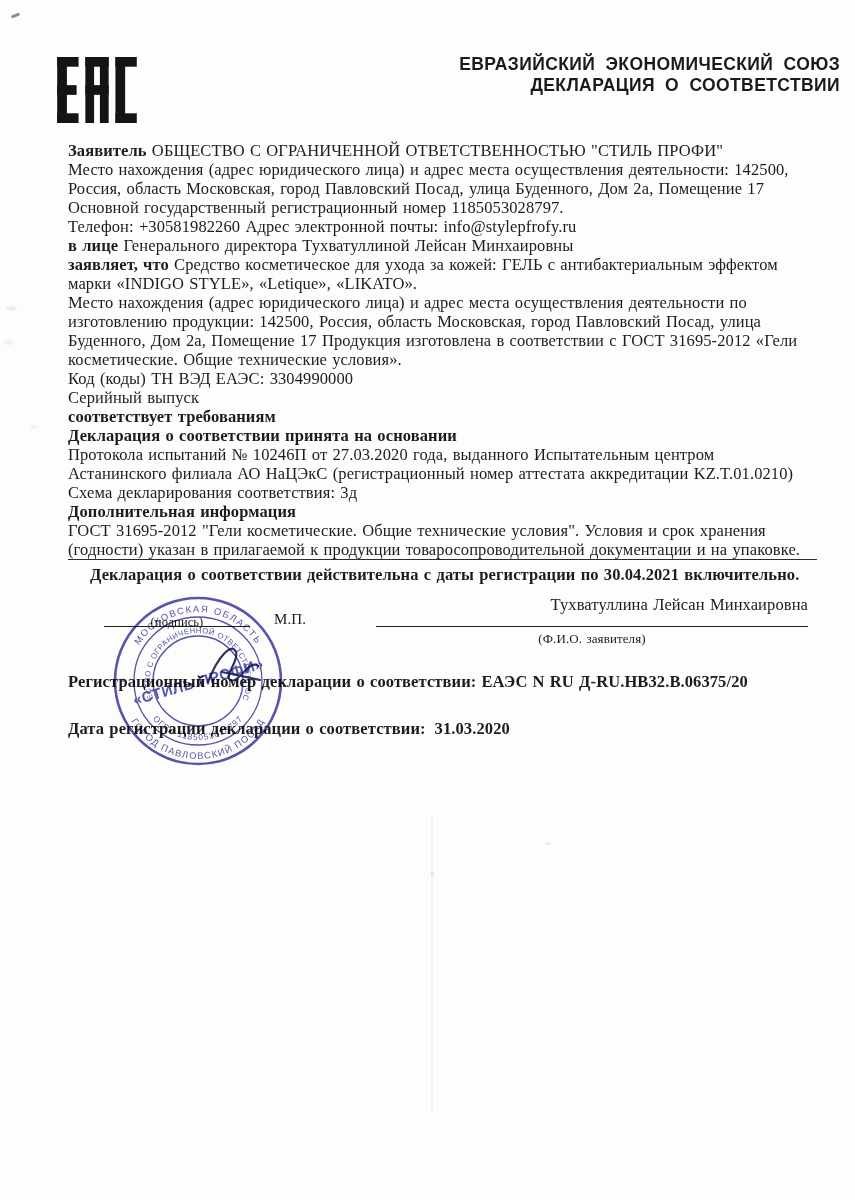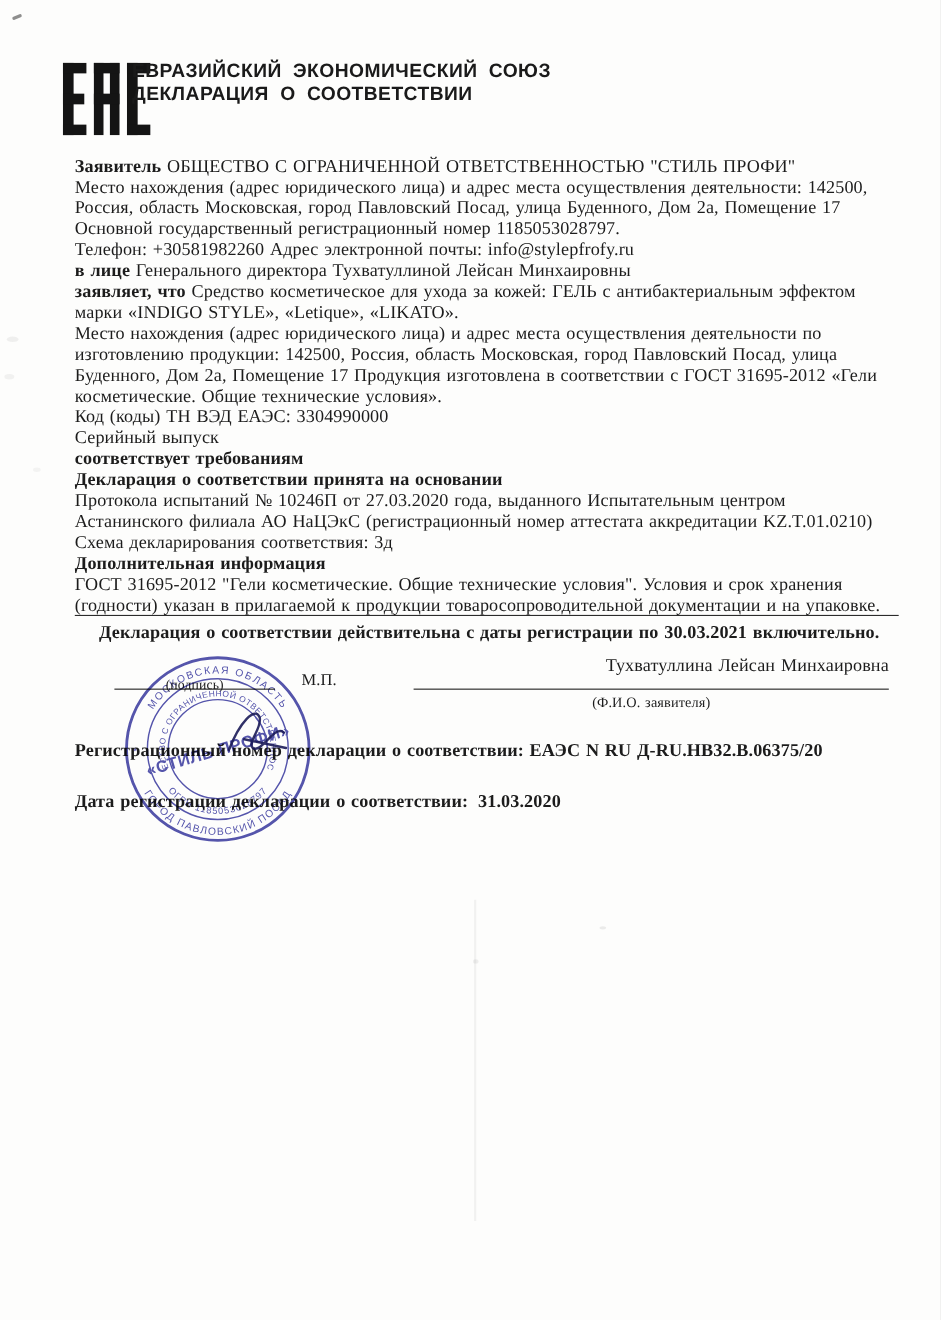--- a/index.html
+++ b/index.html
@@ -9,21 +9,21 @@
     width:855px; height:1200px;
     background:#fdfdfc;
     overflow:hidden;
     font-family:"Liberation Serif", serif;
     color:#1c1c1c;
   }
   
   .eac-logo { position:absolute; left:57px; top:57px; }
   .doc-title {
     position:absolute; left:120px; right:15px; top:54px;
-    text-align:left;
+    text-align:right;
     font-family:"Liberation Sans", sans-serif;
     font-weight:bold; font-size:17.5px; line-height:21px;
     letter-spacing:0.4px; word-spacing:5px; color:#1a1a1a;
   }
   
   .doc-body {
     position:absolute; left:68px; top:141px; width:749px;
     font-size:16.5px; line-height:19px;
     letter-spacing:0.1px; word-spacing:1px;
   }
@@ -137,21 +137,21 @@
     <p>Место нахождения (адрес юридического лица) и адрес места осуществления деятельности по изготовлению продукции: 142500, Россия, область Московская, город Павловский Посад, улица Буденного, Дом 2а, Помещение 17 Продукция изготовлена в соответствии с ГОСТ 31695-2012 «Гели косметические. Общие технические условия».</p>
     <p>Код (коды) ТН ВЭД ЕАЭС: 3304990000</p>
     <p>Серийный выпуск</p>
     <p class="bold-line">соответствует требованиям</p>
     <p class="bold-line">Декларация о соответствии принята на основании</p>
     <p>Протокола испытаний № 10246П от 27.03.2020 года, выданного Испытательным центром Астанинского филиала АО НаЦЭкС (регистрационный номер аттестата аккредитации KZ.T.01.0210)</p>
     <p>Схема декларирования соответствия: 3д</p>
     <p class="bold-line">Дополнительная информация</p>
     <p>ГОСТ 31695-2012 "Гели косметические. Общие технические условия". Условия и срок хранения (годности) указан в прилагаемой к продукции товаросопроводительной документации и на упаковке.</p>
 
-    <p class="validity">Декларация о соответствии действительна с даты регистрации по 30.03.2021 включительно.</p>
+    <p class="validity">Декларация о соответствии действительна с даты регистрации по 30.04.2021 включительно.</p>
 
     <div class="sig-block">
       <div class="sig-line-left"></div>
       <div class="sig-caption-left">(подпись)</div>
       <div class="mp-note">М.П.</div>
       <div class="signer-name">Тухватуллина Лейсан Минхаировна</div>
       <div class="sig-line-right"></div>
       <div class="sig-caption-right">(Ф.И.О. заявителя)</div>
     </div>
 

